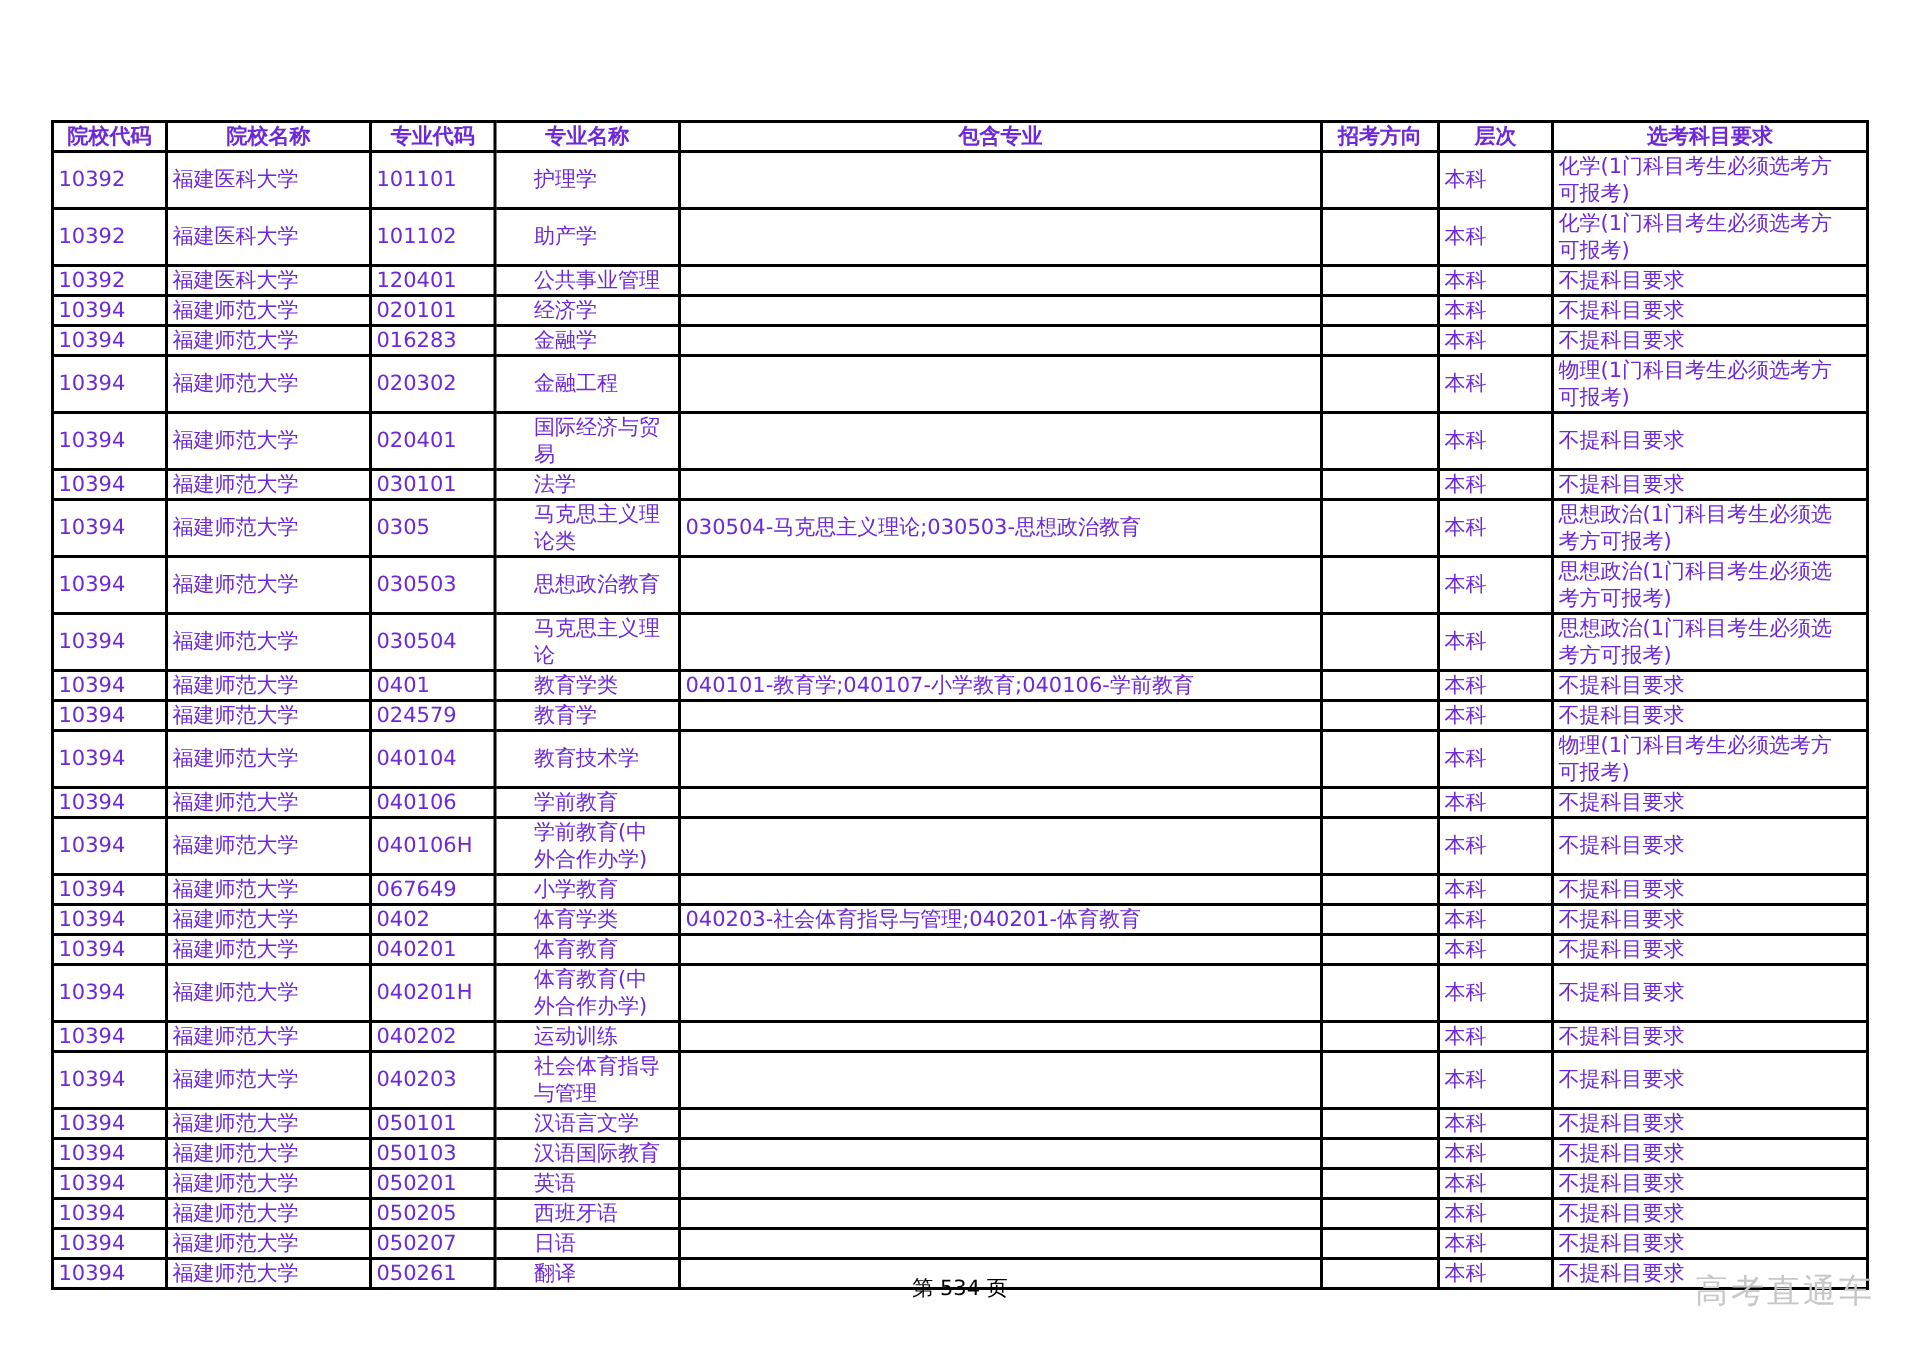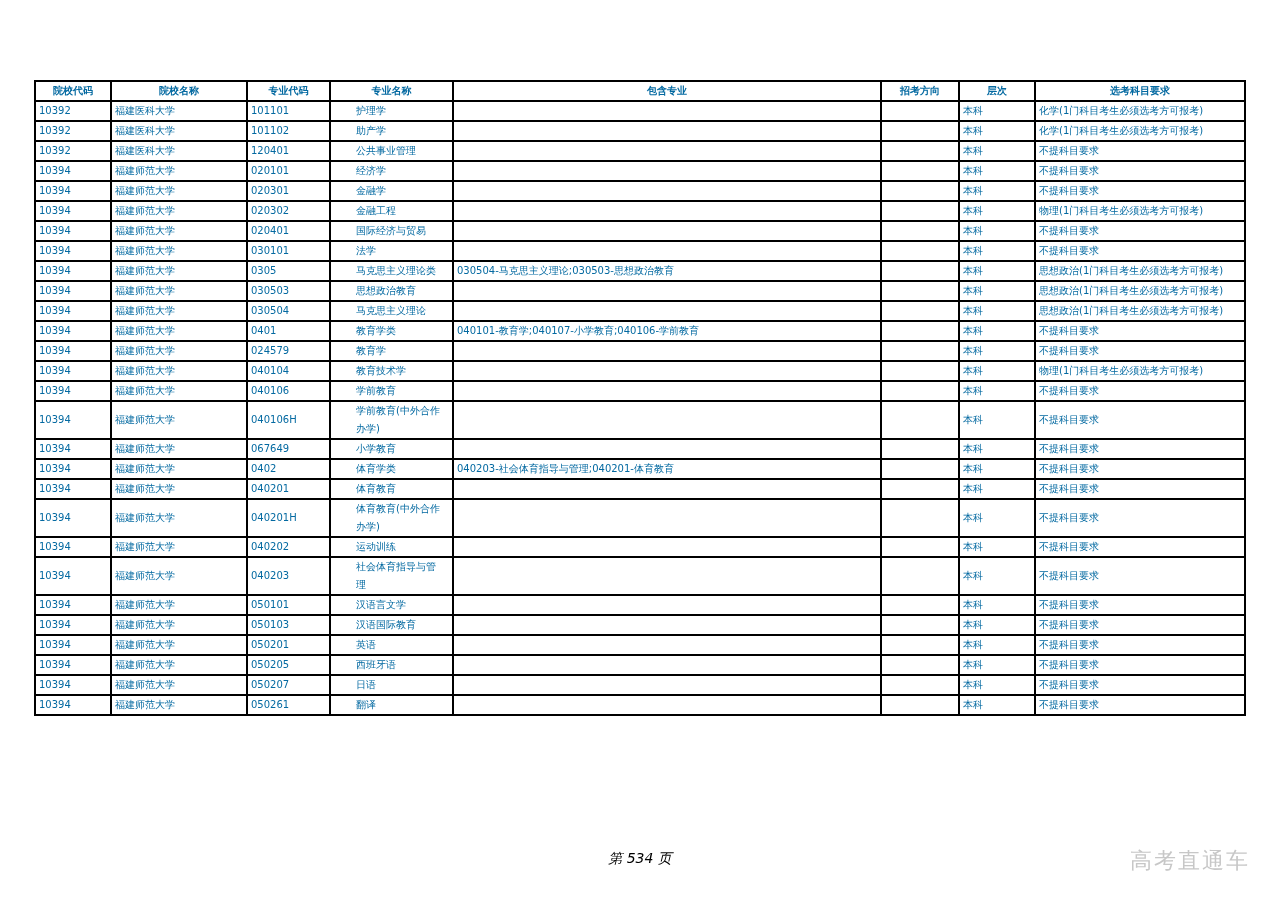--- a/index.html
+++ b/index.html
@@ -15,22 +15,22 @@
     background: #ffffff;
     overflow: hidden;
   }
   table.majors-table {
     position: absolute;
     left: 34px;
     top: 80px;
     width: 1210px;
     border-collapse: collapse;
     table-layout: fixed;
-    font-size: 10px;
-    color: #0369a1;
+    font-size: 14px;
+    color: #6d28d9;
   }
   table.majors-table th,
   table.majors-table td {
     border: 2px solid #000000;
     padding: 0 3px;
     line-height: 18px;
     vertical-align: middle;
     overflow: hidden;
     word-break: break-all;
   }
@@ -48,21 +48,20 @@
   table.majors-table td:nth-child(4) { padding-right: 12px; padding-left: 25px; }
   table.majors-table td:nth-child(8) { padding-right: 20px; }
   .footer {
     position: absolute;
     left: 0;
     top: 850px;
     width: 1280px;
     text-align: center;
     font-size: 14px;
     color: #000000;
-    font-style: italic;
   }
   .watermark {
     position: absolute;
     right: 30px;
     top: 846px;
     font-size: 22px;
     color: #c7c7c7;
     letter-spacing: 2px;
   }
 </style>
@@ -131,21 +130,21 @@
           <td>020101</td>
           <td>经济学</td>
           <td></td>
           <td></td>
           <td>本科</td>
           <td>不提科目要求</td>
         </tr>
         <tr>
           <td>10394</td>
           <td>福建师范大学</td>
-          <td>020301</td>
+          <td>016283</td>
           <td>金融学</td>
           <td></td>
           <td></td>
           <td>本科</td>
           <td>不提科目要求</td>
         </tr>
         <tr>
           <td>10394</td>
           <td>福建师范大学</td>
           <td>020302</td>

